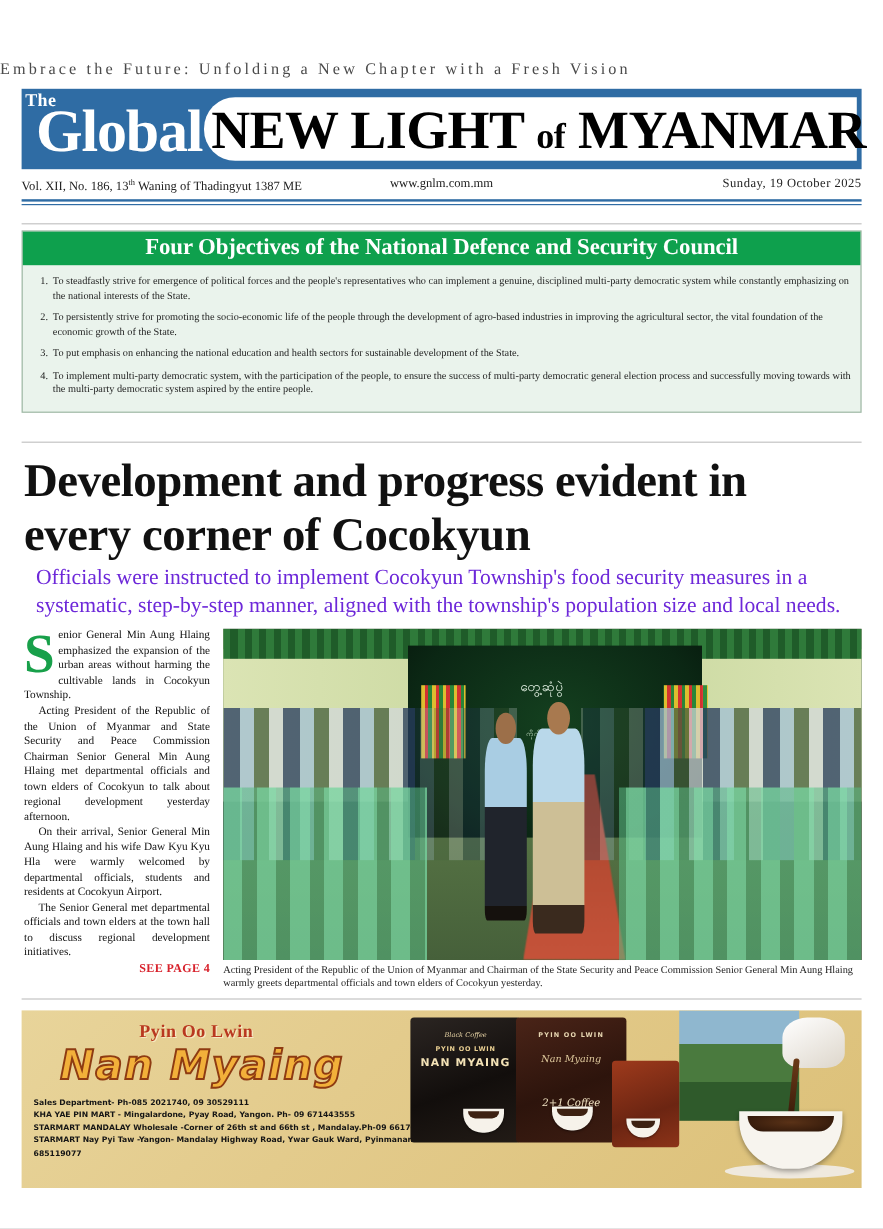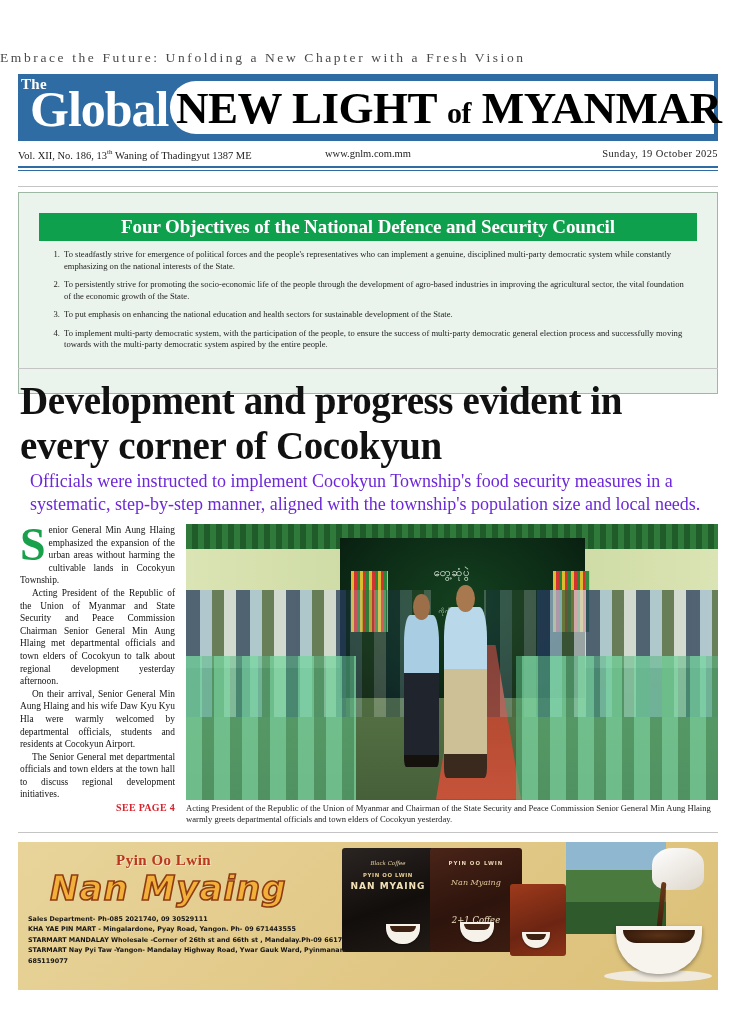--- a/index.html
+++ b/index.html
@@ -114,25 +114,25 @@
   }
   .rule-thin  { top: 166px;  height: 2px; }
   .rule-thin2 { top: 170px;  height: 1px; }
 
   
   .objbox {
     position: absolute;
     left: 18px;
     top: 192px;
     width: 700px;
-    height: 202px;
+    height: 152px;
     box-sizing: border-box;
     background: #eaf3ec;
     border: 1px solid #9fb8a6;
-    padding: 20px;
+    padding: 0;
   }
   .objbox .bar {
     background: #0ea04d;
     height: 28px;
     line-height: 28px;
     text-align: center;
     color: #ffffff;
     font-family: "Liberation Serif", serif;
     font-weight: bold;
     font-size: 19px;

